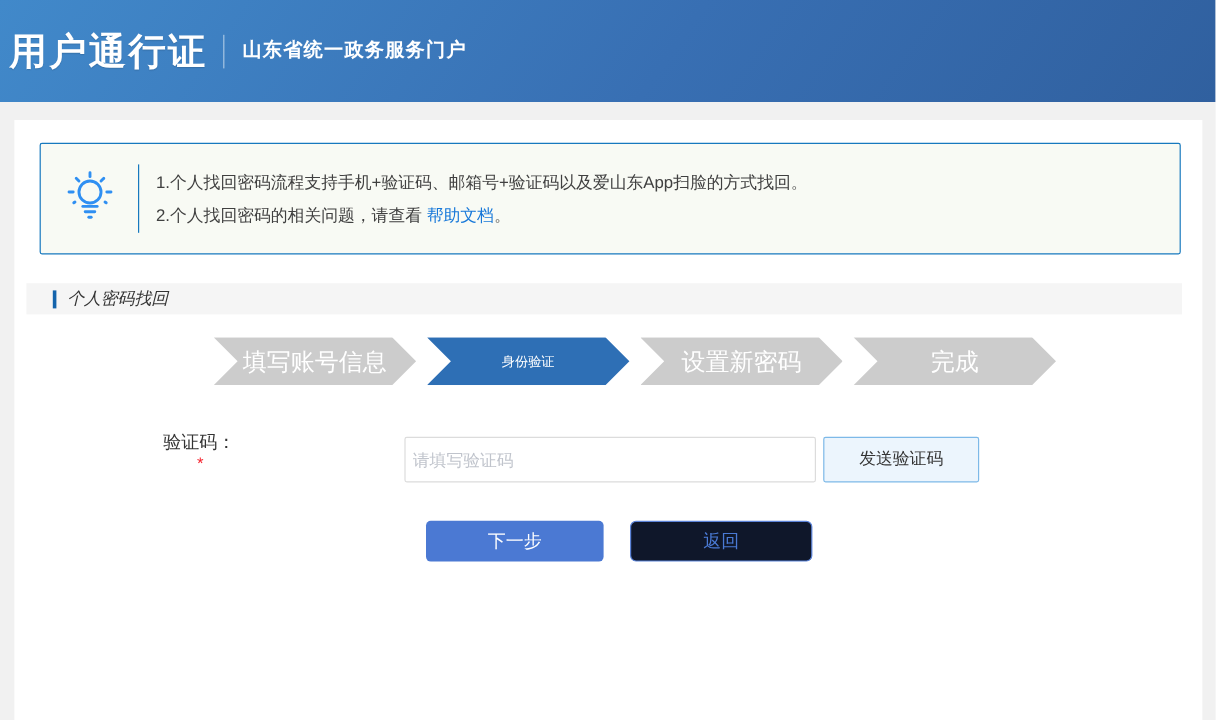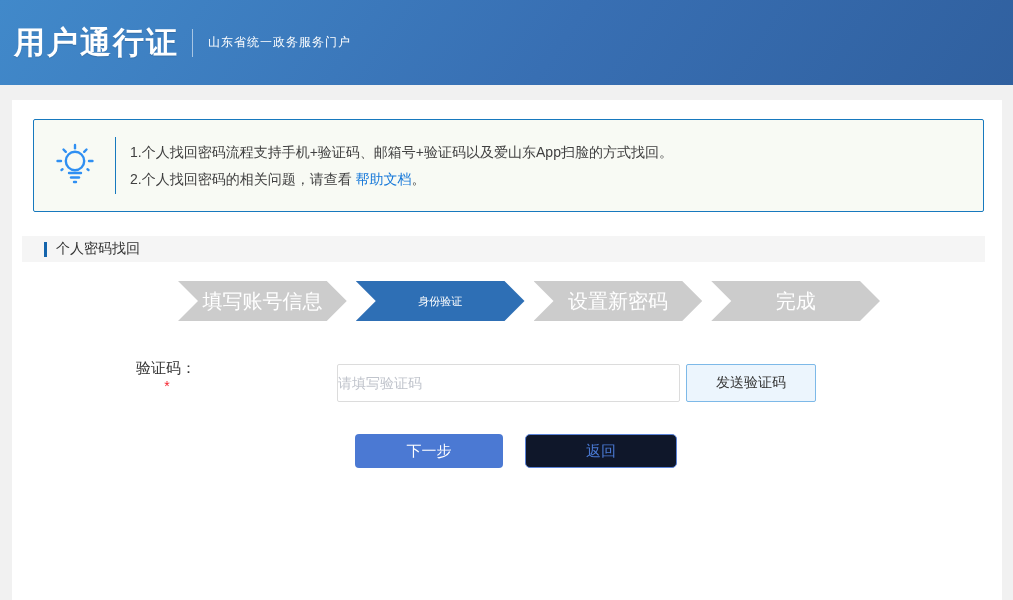--- a/index.html
+++ b/index.html
@@ -8,31 +8,31 @@
     position:relative;
     background:#f1f1f1;
     font-family:"Liberation Sans", sans-serif;
     overflow:hidden;
   }
 
   
   .header {
     position:absolute; left:0; top:0; width:1013px; height:85px;
     background:linear-gradient(125deg, #4189ca 0%, #386fb3 55%, #30609f 100%);
-    display:flex; align-items:center; padding-left:14px;
+    display:flex; align-items:center; padding-left:8px;
   }
   .header-title {
     color:#fff; font-size:31px; font-weight:bold; letter-spacing:2px;
     text-shadow:0 1px 1px rgba(0,0,0,.15);
   }
   .header-sep {
     width:1px; height:28px; background:rgba(255,255,255,.55); margin:0 15px 0 13px;
   }
   .header-subtitle {
-    color:#fff; font-size:12px; font-weight:normal; letter-spacing:1px;
+    color:#fff; font-size:16px; font-weight:bold; letter-spacing:1px;
   }
 
   
   .panel {
     position:absolute; left:12px; top:100px; width:990px; height:500px;
     background:#ffffff;
   }
 
   
   .notice {
@@ -44,21 +44,21 @@
     width:81px; display:flex; align-items:center; justify-content:center;
     flex:0 0 81px;
   }
   .notice-divider { width:1px; height:57px; background:#1779be; }
   .notice-text { margin-left:14px; font-size:14px; color:#404040; line-height:27px; }
   .notice-link { color:#1778d9; text-decoration:none; cursor:pointer; }
 
   
   .section-row {
     position:absolute; left:10px; top:136px; width:963px; height:26px;
-    background:#f5f5f5; display:flex; align-items:center;
+    background:#f5f5f5; display:flex; align-items:center;font-style:italic;
   }
   .section-bar { width:3px; height:15px; background:#1464ac; margin-left:22px; }
   .section-title { margin-left:9px; font-size:14px; color:#333; }
 
   
   .steps {
     position:absolute; left:166px; top:181px; width:702px; height:40px;
     display:flex; gap:9px;
   }
   .step {
@@ -71,21 +71,21 @@
   
   .code-label {
     position:absolute; left:0; top:256px; width:308px; height:38px;
     display:flex; align-items:center; justify-content:flex-end;
     font-size:15px; color:#333;flex-direction:column;
   }
   .required { color:#f5222d; margin-left:2px; font-size:14px; }
   .code-input {
     position:absolute; left:325px; top:264px; width:343px; height:38px;
     border:1px solid #dcdcdc; border-radius:2px; background:#fff;
-    padding:0 0; font-size:14px; color:#333; outline:none;
+    padding:0 6px; font-size:14px; color:#333; outline:none;
     font-family:"Liberation Sans", sans-serif;
   }
   .code-input::placeholder { color:#c0c4cc; }
   .send-btn {
     position:absolute; left:674px; top:264px; width:130px; height:38px;
     background:#ecf5fd; border:1px solid #7db9e8; border-radius:2px;
     font-size:14px; color:#333; cursor:pointer;
     font-family:"Liberation Sans", sans-serif;
   }
 

